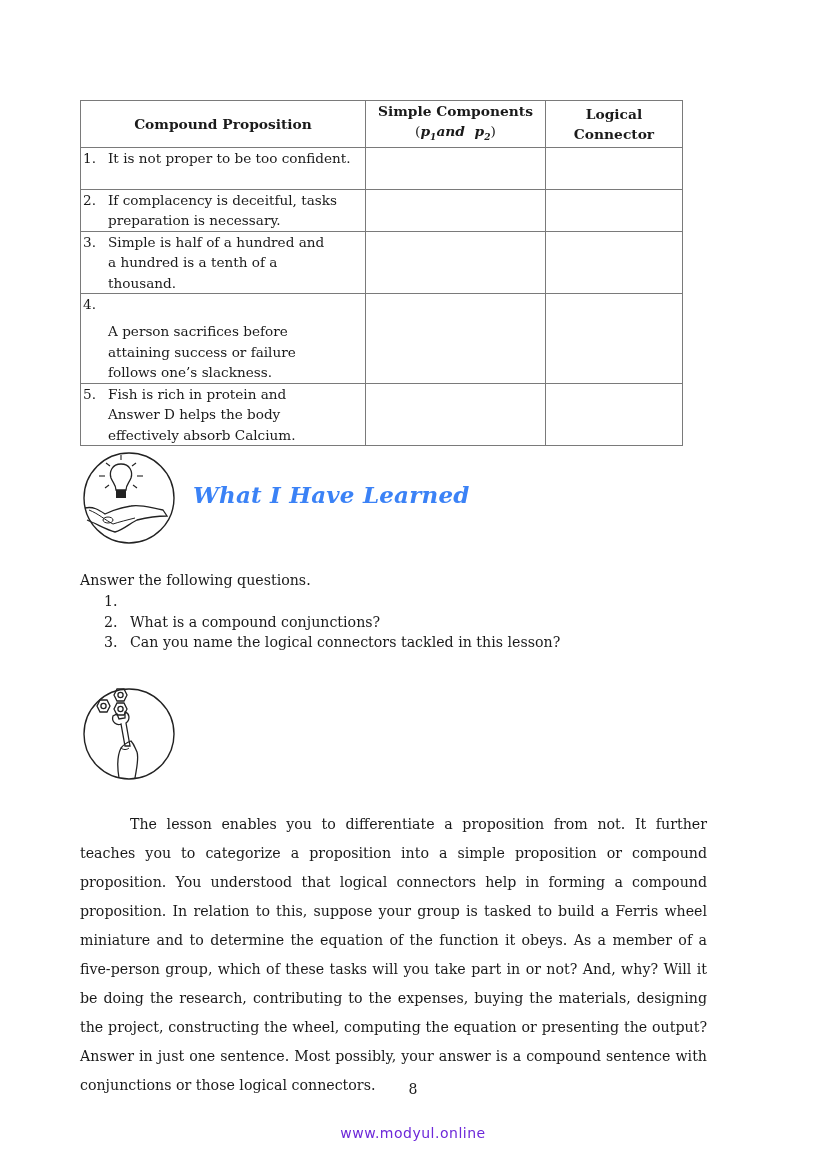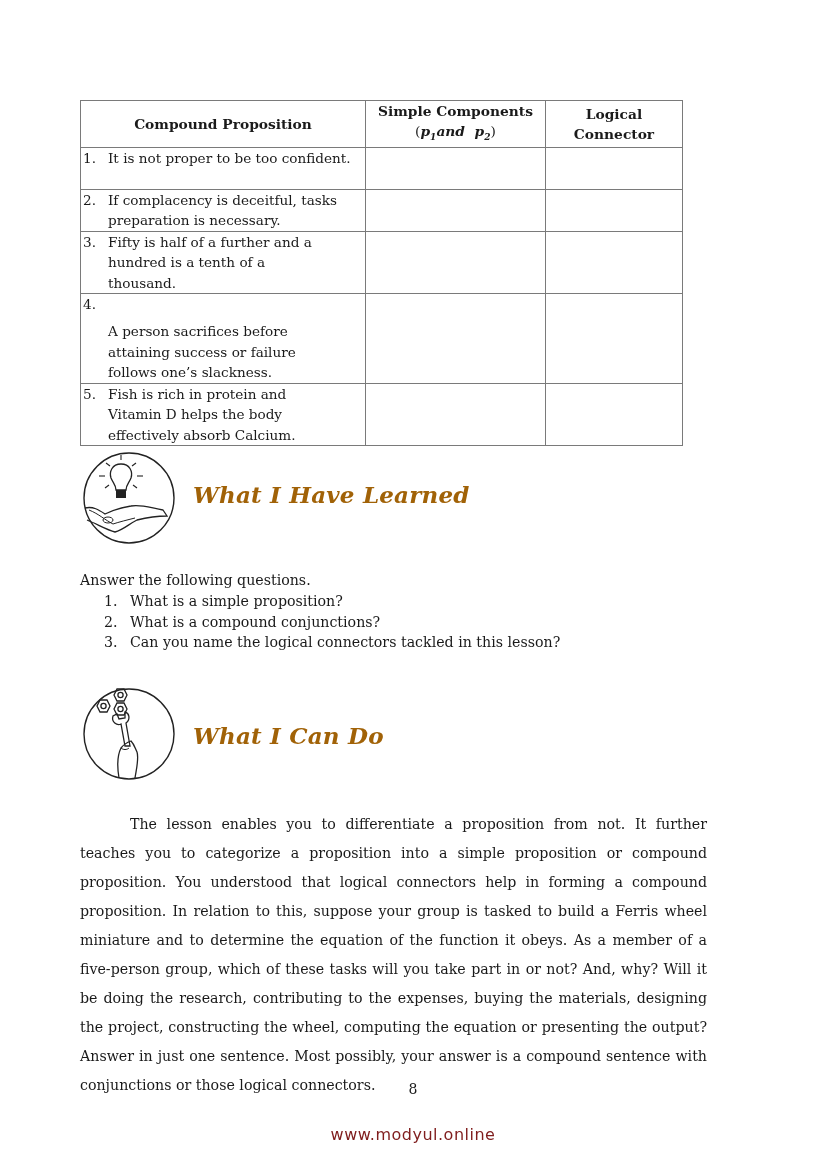--- a/index.html
+++ b/index.html
@@ -36,21 +36,21 @@
     .math sub { font-size: 9px; }
 
     
     .section-icon {
       position: absolute; width: 100px; height: 100px;
     }
     .section-title {
       position: absolute;
       font-family: "DejaVu Serif", "Liberation Serif", serif;
       font-weight: bold; font-style: italic;
-      font-size: 23px; color: #a16207;
+      font-size: 23px; color: #3b82f6;
       letter-spacing: 0.2px;
     }
 
     
     .body-text { position: absolute; font-size: 14.2px; line-height: 20.7px; }
     .q-intro { left: 80px; top: 570px; }
     .q-list { left: 104px; top: 591px; margin: 0; padding: 0; list-style: none; }
     .q-list li { display: flex; }
     .q-list .q-num { width: 26px; }
 
@@ -61,21 +61,21 @@
       margin: 0; text-indent: 50px;
     }
 
     .page-number {
       position: absolute; left: 0; width: 826px; top: 1081px;
       text-align: center; font-size: 14px;
     }
     .watermark {
       position: absolute; left: 0; width: 826px; top: 1125px;
       text-align: center; font-family: "DejaVu Sans", "Liberation Sans", sans-serif;
-      font-size: 16px; color: #7f1d1d; letter-spacing: 0.5px;
+      font-size: 14px; color: #6d28d9; letter-spacing: 0.5px;
     }
   </style>
 </head>
 <body>
 
 <div class="page">
 
   <table class="prop-table">
     <tbody>
         <tr class="hdr-row">
@@ -106,41 +106,41 @@
               <span class="prop-text">If complacency is deceitful, tasks preparation is necessary.</span>
             </div>
           </td>
       <td></td>
       <td></td>
     </tr>
     <tr class="r3">
       <td>
             <div class="prop-cell">
               <span class="prop-num">3.</span>
-              <span class="prop-text" style="padding-right:30px;">Fifty is half of a further and a hundred is a tenth of a thousand.</span>
+              <span class="prop-text" style="padding-right:30px;">Simple is half of a hundred and a hundred is a tenth of a thousand.</span>
             </div>
           </td>
       <td></td>
       <td></td>
     </tr>
     <tr class="r4">
       <td>
             <div class="prop-cell">
               <span class="prop-num">4.</span>
               <span class="prop-text" style="padding-right:24px;margin-top:27px;">A person sacrifices before attaining success or failure follows one’s slackness.</span>
             </div>
           </td>
       <td></td>
       <td></td>
     </tr>
     <tr class="r5">
       <td>
             <div class="prop-cell">
               <span class="prop-num">5.</span>
-              <span class="prop-text" style="padding-right:20px;">Fish is rich in protein and Vitamin D helps the body effectively absorb Calcium.</span>
+              <span class="prop-text" style="padding-right:20px;">Fish is rich in protein and Answer D helps the body effectively absorb Calcium.</span>
             </div>
           </td>
       <td></td>
       <td></td>
     </tr>
   </tbody>
     </table>
 
   <svg class="section-icon" style="left:79px; top:450px;" viewBox="0 0 100 100">
     <circle cx="50" cy="48" r="45" fill="none" stroke="#222" stroke-width="1.4"></circle>
@@ -161,21 +161,20 @@
     <path d="M6 58 C14 56 20 60 26 64 C30 62 40 58 52 56 C62 54 72 58 84 60 L88 66 C76 66 66 68 58 70 C50 74 44 80 36 82 C28 80 18 74 8 70" fill="none" stroke="#222" stroke-width="1.3"></path>
     <path d="M10 60 C20 64 26 70 34 74 C40 72 48 70 56 68" fill="none" stroke="#222" stroke-width="1"></path>
     <ellipse cx="29" cy="70" rx="5" ry="3" fill="none" stroke="#222" stroke-width="1"></ellipse>
   </svg>
   <div class="section-title" style="left:193px; top:481px;">What I Have Learned</div>
 
   <div class="body-text q-intro">Answer the following questions.</div>
   <ul class="body-text q-list">
     <li>
         <span class="q-num">1.</span>
-        <span>What is a simple proposition?</span>
       </li>
     <li>
         <span class="q-num">2.</span>
         <span>What is a compound conjunctions?</span>
       </li>
     <li>
         <span class="q-num">3.</span>
         <span>Can you name the logical connectors tackled in this lesson?</span>
       </li>
   </ul>
@@ -190,19 +189,18 @@
       <circle cx="24.5" cy="20" r="2.6"></circle>
       <polygon points="38,17 45,17 48,23 45,29 38,29 35,23"></polygon>
       <circle cx="41.5" cy="23" r="2.6"></circle>
     </g>
 
     <path d="M34 30 C32 36 38 40 42 38 L46 60 L51 60 L47 37 C52 33 50 27 46 26 L46 32 L40 33 L38 28 Z" fill="none" stroke="#222" stroke-width="1.3"></path>
 
     <path d="M40 92 C38 80 38 70 42 62 C45 58 49 56 52 55 C55 58 56 62 58 66 C60 72 58 80 56 92" fill="none" stroke="#222" stroke-width="1.3"></path>
     <path d="M42 62 C44 64 48 64 50 62" fill="none" stroke="#222" stroke-width="1"></path>
   </svg>
-  <div class="section-title" style="left:193px; top:722px;">What I Can Do</div>
 
   <p class="para">The lesson enables you to differentiate a proposition from not. It further teaches you to categorize a proposition into a simple proposition or compound proposition. You understood that logical connectors help in forming a compound proposition. In relation to this, suppose your group is tasked to build a Ferris wheel miniature and to determine the equation of the function it obeys. As a member of a five-person group, which of these tasks will you take part in or not? And, why? Will it be doing the research, contributing to the expenses, buying the materials, designing the project, constructing the wheel, computing the equation or presenting the output? Answer in just one sentence. Most possibly, your answer is a compound sentence with conjunctions or those logical connectors.</p>
 
   <div class="page-number">8</div>
   <div class="watermark">www.modyul.online</div>
 </div>
 
 </body></html>

